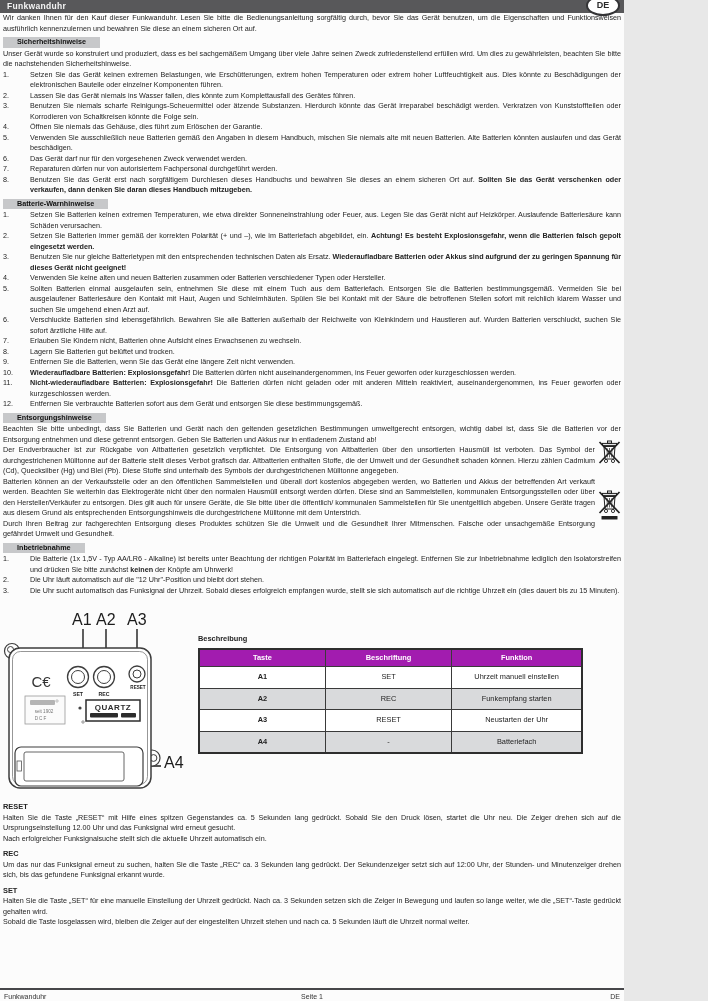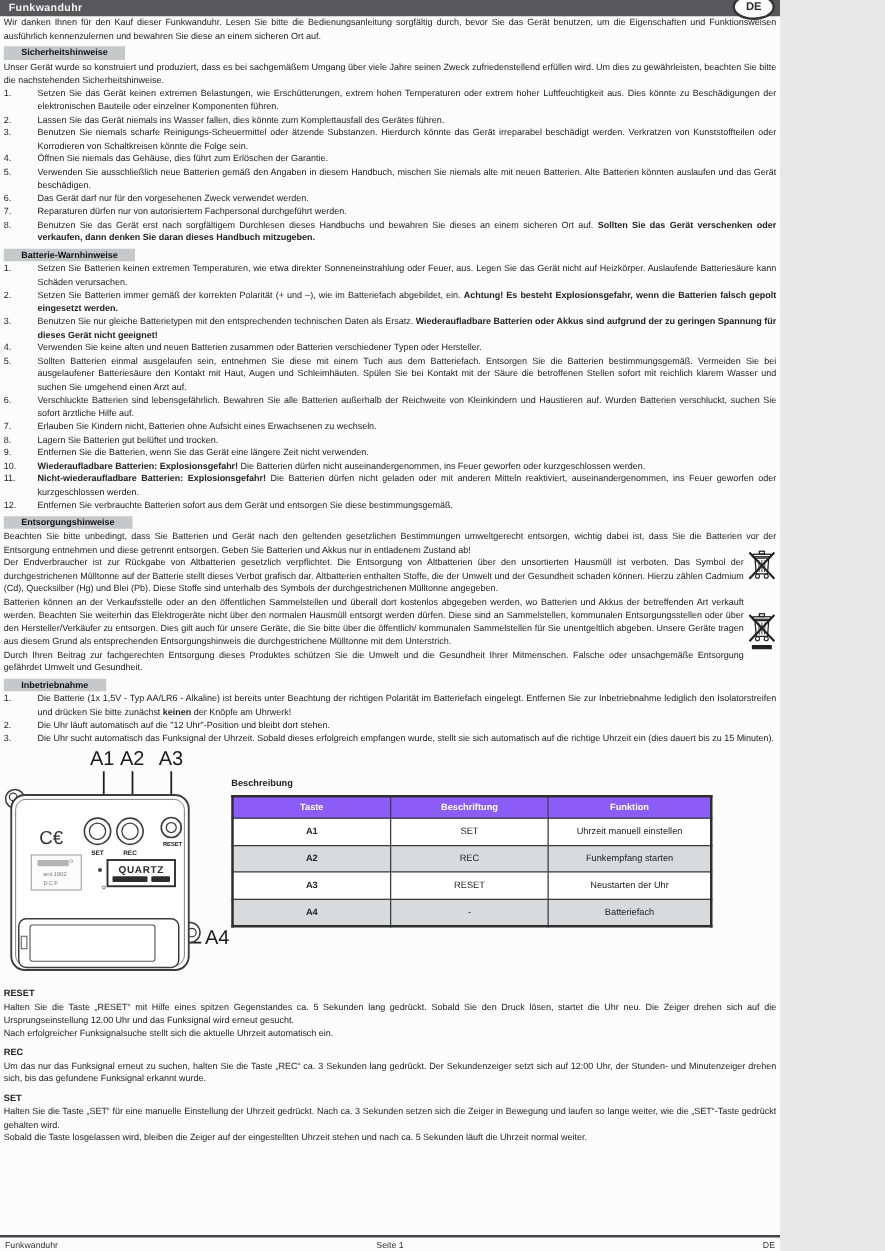--- a/index.html
+++ b/index.html
@@ -17,27 +17,27 @@
   .h2{font-weight:bold;margin:5px 0 0 0;font-size:7.4px;}
   .lead{text-align:justify;}
   .oli{display:flex;}
   .oli .num{flex:0 0 27px;}
   .oli .txt{flex:1;text-align:justify;display:block;}
   .pad-r .para{padding-right:26px;}
   .bold{font-weight:normal;}
   .disposal-wrap{position:relative;}
   .disp-icon{position:absolute;right:0;}
   
-  .diagram{position:relative;height:187px;margin-top:2px;}
+  .diagram{position:relative;height:187px;margin-top:14px;}
   .biglabel{position:absolute;font-size:16px;line-height:16px;color:#1c1c1c;font-family:"Liberation Sans",sans-serif;}
   .movement{position:absolute;left:0;top:0;}
-  .tblblock{position:absolute;left:182px;top:24px;width:390px;}
+  .tblblock{position:absolute;left:195px;top:24px;width:390px;}
   .tbltitle{font-weight:bold;font-size:7.4px;margin-bottom:3px;}
   table.desc{border-collapse:collapse;width:385px;border:2px solid #2e2e2e;}
-  table.desc th{background:#8b5cf6;color:#fff;font-weight:bold;font-size:7.4px;padding:3px 0;border:1px solid #3a3a3a;}
+  table.desc th{background:#a21caf;color:#fff;font-weight:bold;font-size:7.4px;padding:3px 0;border:1px solid #3a3a3a;}
   table.desc td{font-size:7.4px;text-align:center;padding:5px 0;border:1px solid #3a3a3a;background:#fff;}
   table.desc tbody tr:nth-child(even) td{background:#d9dadc;}
   table.desc td:first-child{font-weight:bold;}
   
   .footer{position:absolute;left:0;right:0;top:988px;border-top:2.5px solid #47474a;padding:2px 4px 0 4px;
           display:flex;justify-content:space-between;font-size:7px;color:#333;}
   .footer .c{position:absolute;left:0;right:0;text-align:center;}
   svg text{font-family:"Liberation Sans",sans-serif;}
 </style>
 </head>

